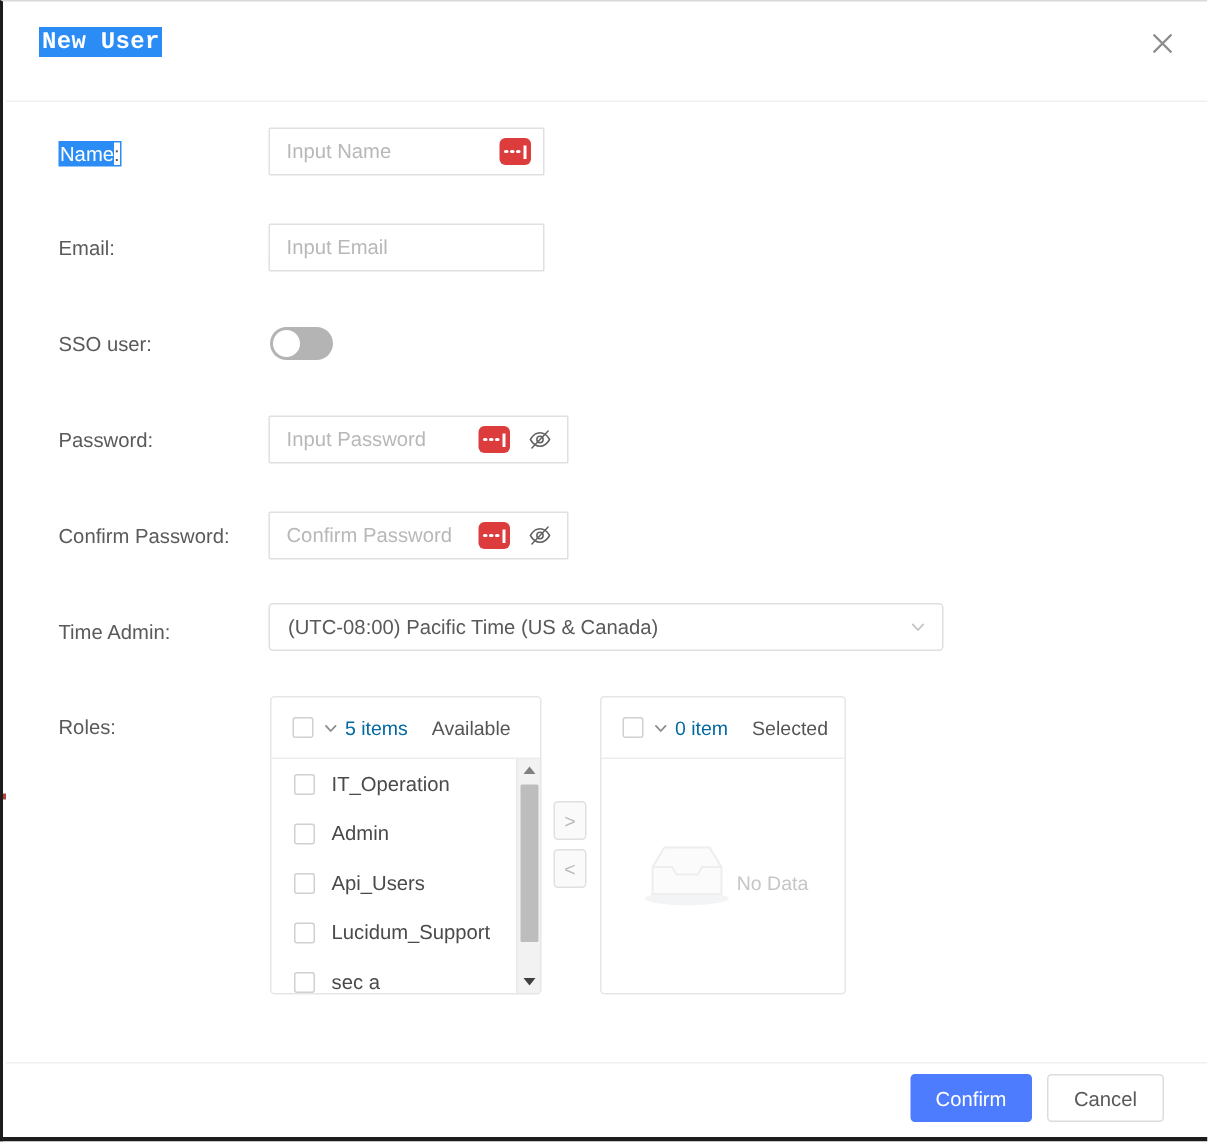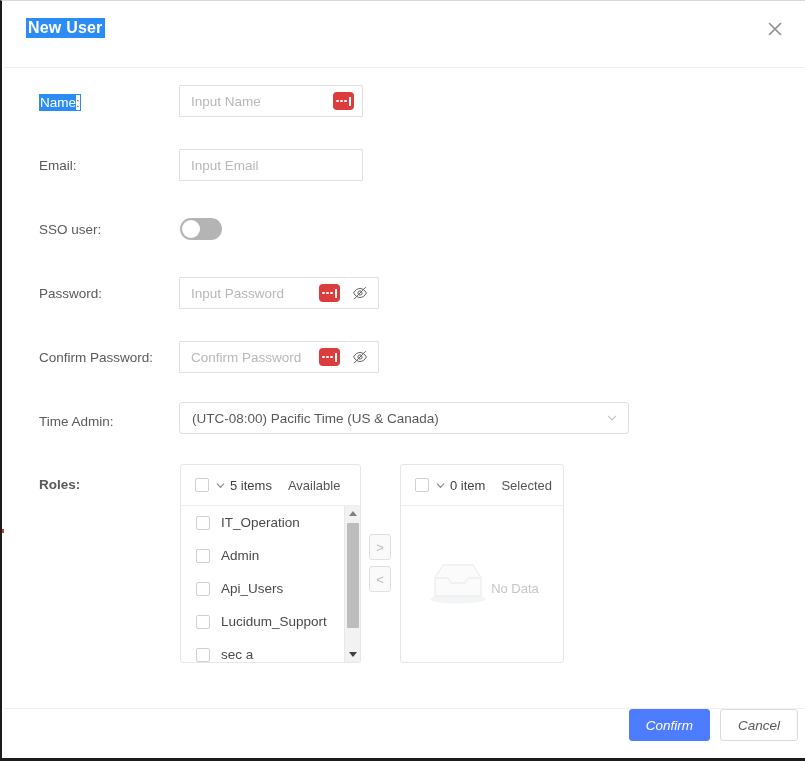--- a/index.html
+++ b/index.html
@@ -20,20 +20,21 @@
   }
   .edge-artifact {
     position: absolute; left: 0; top: 528px;
     width: 2px; height: 4px; background: #b4413c;
   }
 
   
   .dlg-header {
     position: absolute; left: 2px; top: 0; right: 0; height: 67px;
     border-bottom: 1px solid #f0f0f0;
+    font-family: Liberation Mono, monospace;
   }
   .dlg-title {
     position: absolute; left: 22px; top: 17px;
     font-size: 16px; font-weight: bold;
     color: #ffffff; background: #2a8cf4;
     letter-spacing: 0.2px;
     padding: 1px 2px;
   }
   .close-btn {
     position: absolute; right: 19px; top: 17px;
@@ -137,21 +138,21 @@
   .cbox {
     width: 14px; height: 14px;
     border: 1px solid #d0d0d0; border-radius: 2px;
     background: #ffffff; flex: none; cursor: pointer;
   }
   .mini-chev {
     width: 11px; height: 11px; color: #8c8c8c; flex: none;
     margin-left: 6px; cursor: pointer;
   }
   .xfer-count {
-    font-size: 13px; color: #404040; margin-left: 4px; white-space: nowrap;
+    font-size: 13px; color: #0369a1; margin-left: 4px; white-space: nowrap;
   }
   .xfer-title {
     font-size: 13px; color: #555555; margin-left: 16px; white-space: nowrap;
   }
   .xfer-list {
     position: absolute; left: 0; top: 41px; right: 0; bottom: 0;
     overflow: hidden;
   }
   .xitem {
     display: flex; align-items: center;
@@ -205,22 +206,22 @@
     align-items: center; justify-content: center;
   }
   .empty .emptytxt {
     font-size: 13px; color: #c6c6c6; margin-top: 8px;
   }
 
   
   .dlg-footer {
     position: absolute; left: 2px; right: 0; bottom: 3px; height: 47px;
     border-top: 1px solid #f0f0f0;
-    display: flex; justify-content: flex-end;
-    padding-right: 7px; gap: 10px; font-style: italic;
+    display: flex; align-items: center; justify-content: flex-end;
+    padding-right: 29px; gap: 10px;
   }
   .btn {
     height: 32px; min-width: 78px; padding: 0 16px;
     border-radius: 3px; font-size: 13.5px;
     display: inline-flex; align-items: center; justify-content: center;
     cursor: pointer; font-family: "Liberation Sans", sans-serif;
   }
   .btn-primary { background: #4d7cfe; color: #ffffff; border: 1px solid #4d7cfe; }
   .btn-default { background: #ffffff; color: #595959; border: 1px solid #dcdcdc; }
 </style>
@@ -308,21 +309,21 @@
     <div class="flabel" style="left:35px; top:358px;">Time Admin:</div>
     <div class="sel" style="left:175px; top:346px; width:450px;">
       <div class="val">(UTC-08:00) Pacific Time (US &amp; Canada)</div>
       <div class="chev">
         <svg width="12" height="12" viewBox="0 0 12 12" aria-hidden="true">
           <path d="M2.5 4.3 L6 8 L9.5 4.3" fill="none" stroke="currentColor" stroke-width="1.2" stroke-linecap="round"></path>
         </svg>
       </div>
     </div>
 
-    <div class="flabel" style="left:35px; top:421px;font-weight:bold;">Roles:</div>
+    <div class="flabel" style="left:35px; top:421px;">Roles:</div>
 
     <div class="xfer-panel" style="left:176px; top:408px; width:181px; height:199px;">
       <div class="xfer-head">
         <div class="cbox" style="margin-left:14px;"></div>
         <div class="mini-chev">
           <svg width="11" height="11" viewBox="0 0 12 12" aria-hidden="true">
             <path d="M2.5 4.3 L6 8 L9.5 4.3" fill="none" stroke="currentColor" stroke-width="1.3" stroke-linecap="round"></path>
           </svg>
         </div>
         <div class="xfer-count">5 items</div>

